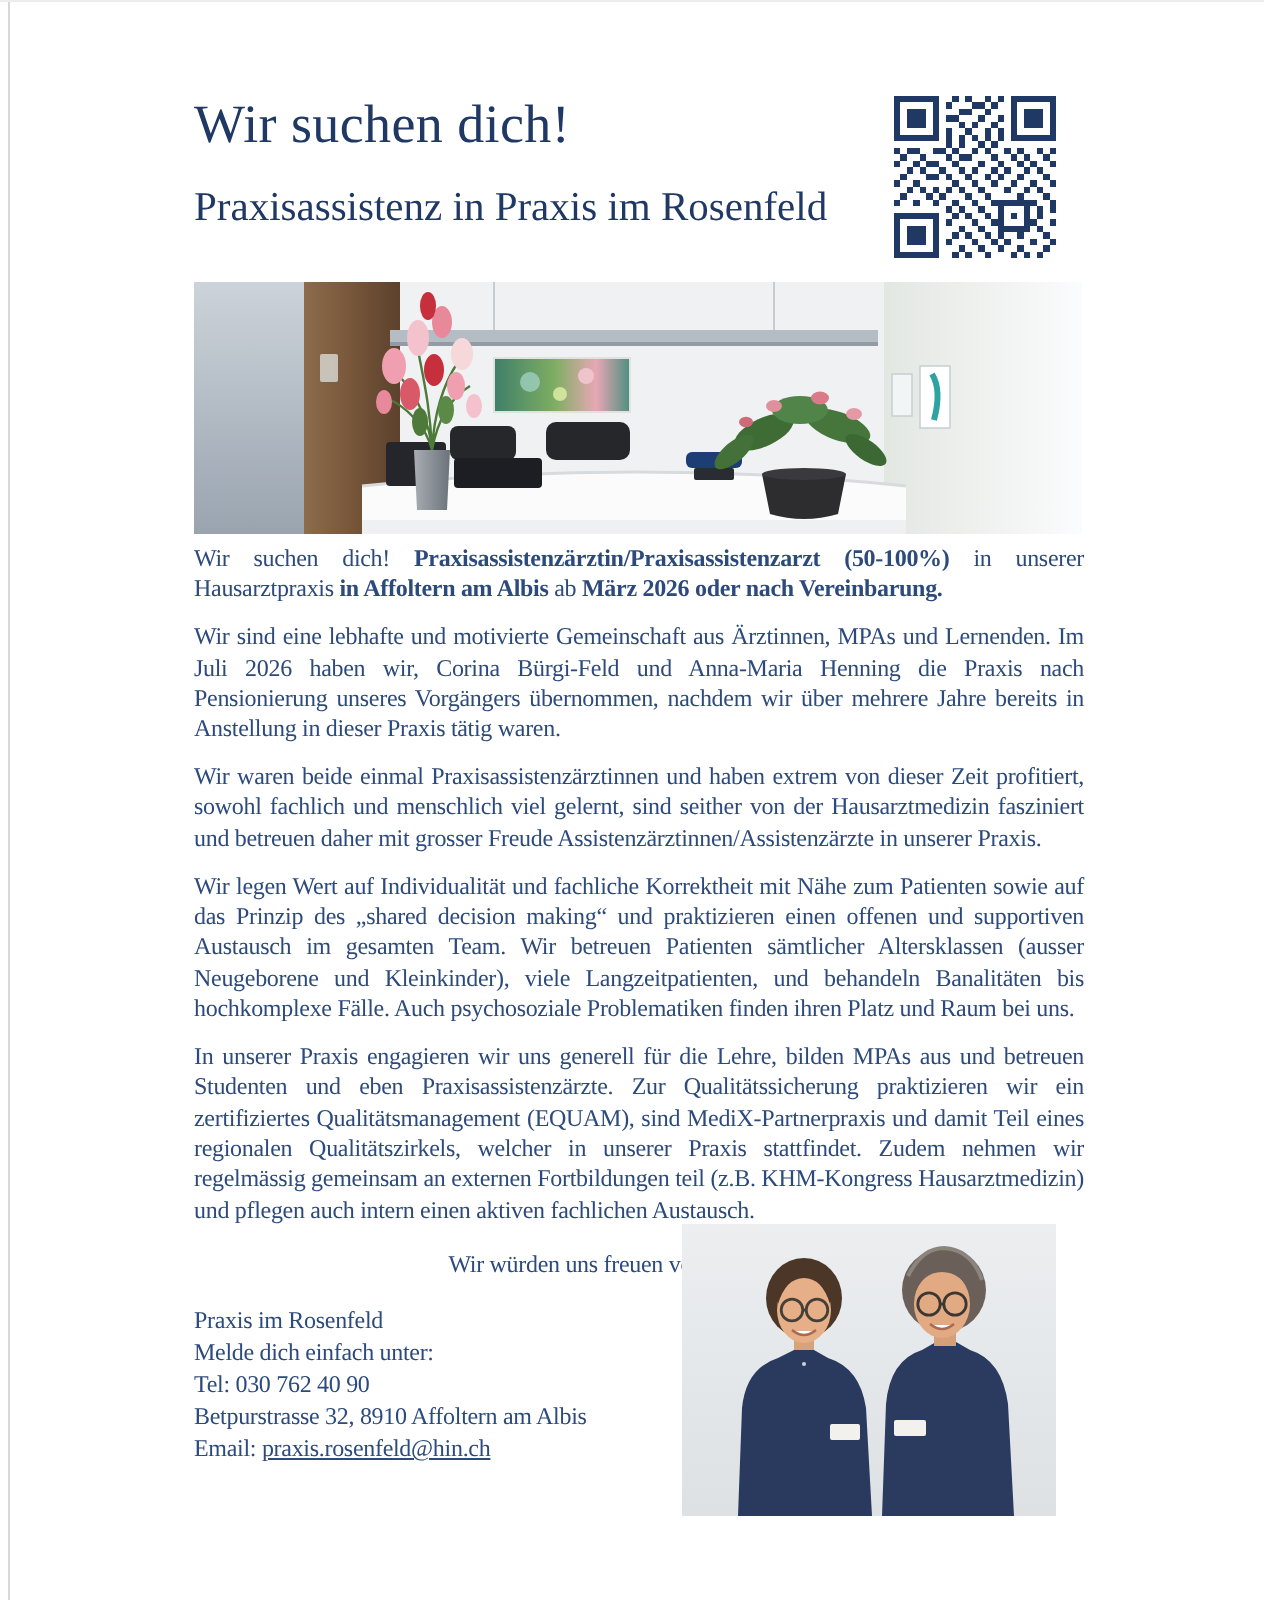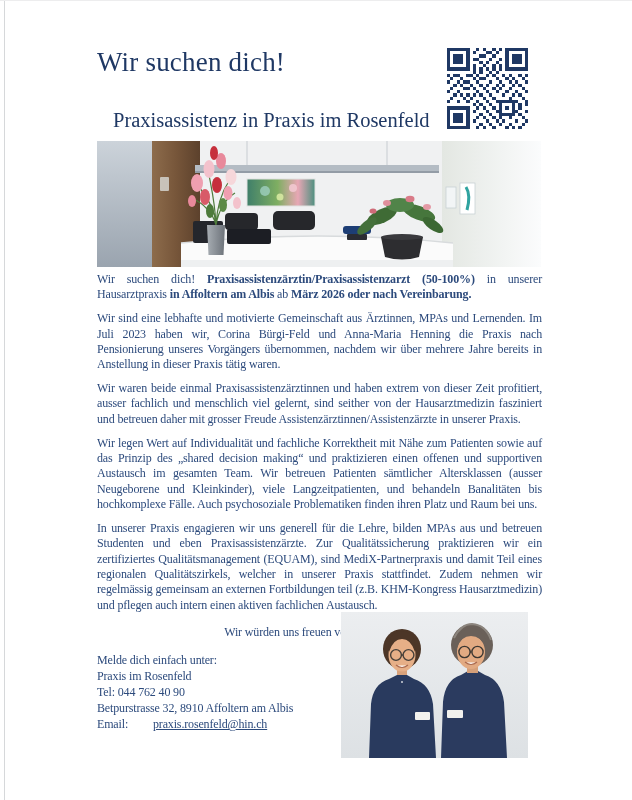--- a/index.html
+++ b/index.html
@@ -2,32 +2,32 @@
 <html style="--heading: #1f3864; --body: #2c4a7c; --accent: #1f3864;"><head>
 <meta charset="utf-8">
 <style>
   html,body{margin:0;padding:0;background:#ffffff;}
   .page{position:relative;width:632px;height:800px;background:#ffffff;overflow:hidden;
         font-family:Liberation Serif, serif;color:var(--body,#2c4a7c);padding-left:11px;}
   .edge-left{position:absolute;left:4px;top:0;width:1px;height:100%;background:#d6d8da;}
   .edge-top{position:absolute;left:0;top:0;width:100%;height:1px;background:#ededee;}
   .title{position:absolute;left:97px;top:47px;margin:0;font-size:27px;font-weight:400;
          color:var(--heading,#1f3864);letter-spacing:.2px;}
-  .subtitle{position:absolute;left:97px;top:93px;margin:16px;font-size:20.5px;font-weight:400;
+  .subtitle{position:absolute;left:97px;top:93px;margin:0;font-size:20.5px;font-weight:400;
             color:var(--heading,#1f3864);}
   .qr{position:absolute;left:447px;top:48px;width:81px;height:81px;}
   .qrf{fill:var(--accent,#1f3864);}
   .photo1{position:absolute;left:97px;top:141px;width:444px;height:126px;}
   .content{position:absolute;left:97px;top:272px;width:445px;font-size:12px;
            line-height:15.35px;text-align:justify;letter-spacing:-0.15px;}
   .content p{margin:0 0 8.5px 0;}
   .b{font-weight:700;}
   .closing{margin-top:12px;text-align:center;}
   .contact{margin-top:12px;width:252px;text-align:left;line-height:16px;}
-  a.link{color:inherit;text-decoration:underline;cursor:pointer;margin-left:22px;}
+  a.link{color:inherit;text-decoration:underline;cursor:pointer;}
   .photo2{position:absolute;left:341px;top:612px;width:187px;height:146px;}
 </style>
 </head>
 <body>
 
 <div class="page">
   <div class="edge-left"></div>
   <div class="edge-top"></div>
 
   <h1 class="title">Wir suchen dich!</h1>
@@ -142,33 +142,33 @@
       <ellipse cx="95" cy="60" rx="4" ry="6" fill="#e8899b"></ellipse>
       <ellipse cx="140" cy="62" rx="4" ry="6" fill="#f3c2cc"></ellipse>
       <ellipse cx="126" cy="64" rx="4" ry="7" fill="#5b8a46"></ellipse>
       <ellipse cx="113" cy="70" rx="4" ry="7" fill="#4d7a3b"></ellipse>
       <path d="M110 84 h18 l-1.5 30 h-15 z" fill="url(#gVase)"></path>
     </g>
   </svg>
 
   <div class="content">
     <p class="para"><span>Wir suchen dich! </span><span class="b">Praxisassistenzärztin/Praxisassistenzarzt (50-100%)</span><span> in unserer Hausarztpraxis </span><span class="b">in Affoltern am Albis</span><span> ab </span><span class="b">März 2026 oder nach Vereinbarung.</span></p>
-    <p class="para">Wir sind eine lebhafte und motivierte Gemeinschaft aus Ärztinnen, MPAs und Lernenden. Im Juli 2023 haben wir, Corina Bürgi-Feld und Anna-Maria Henning die Praxis nach Pensionierung unseres Vorgängers übernommen, nachdem wir über mehrere Jahre bereits in Anstellung in dieser Praxis tätig waren.</p>
-    <p class="para">Wir waren beide einmal Praxisassistenzärztinnen und haben extrem von dieser Zeit profitiert, ausser fachlich und menschlich viel gelernt, sind seither von der Hausarztmedizin fasziniert und betreuen daher mit grosser Freude Assistenzärztinnen/Assistenzärzte in unserer Praxis.</p>
+    <p class="para">Wir sind eine lebhafte und motivierte Gemeinschaft aus Ärztinnen, MPAs und Lernenden. Im Juli 2026 haben wir, Corina Bürgi-Feld und Anna-Maria Henning die Praxis nach Pensionierung unseres Vorgängers übernommen, nachdem wir über mehrere Jahre bereits in Anstellung in dieser Praxis tätig waren.</p>
+    <p class="para">Wir waren beide einmal Praxisassistenzärztinnen und haben extrem von dieser Zeit profitiert, sowohl fachlich und menschlich viel gelernt, sind seither von der Hausarztmedizin fasziniert und betreuen daher mit grosser Freude Assistenzärztinnen/Assistenzärzte in unserer Praxis.</p>
     <p class="para">Wir legen Wert auf Individualität und fachliche Korrektheit mit Nähe zum Patienten sowie auf das Prinzip des „shared decision making“ und praktizieren einen offenen und supportiven Austausch im gesamten Team. Wir betreuen Patienten sämtlicher Altersklassen (ausser Neugeborene und Kleinkinder), viele Langzeitpatienten, und behandeln Banalitäten bis hochkomplexe Fälle. Auch psychosoziale Problematiken finden ihren Platz und Raum bei uns.</p>
     <p class="para">In unserer Praxis engagieren wir uns generell für die Lehre, bilden MPAs aus und betreuen Studenten und eben Praxisassistenzärzte. Zur Qualitätssicherung praktizieren wir ein zertifiziertes Qualitätsmanagement (EQUAM), sind MediX-Partnerpraxis und damit Teil eines regionalen Qualitätszirkels, welcher in unserer Praxis stattfindet. Zudem nehmen wir regelmässig gemeinsam an externen Fortbildungen teil (z.B. KHM-Kongress Hausarztmedizin) und pflegen auch intern einen aktiven fachlichen Austausch.</p>
 
     <div class="closing">
       <div>Wir würden uns freuen von dir zu hören!</div>
     </div>
 
     <div class="contact">
+      <div>Praxis im Rosenfeld</div>
       <div>Melde dich einfach unter:</div>
-      <div>Praxis im Rosenfeld</div>
-      <div>Tel: 044 762 40 90</div>
+      <div>Tel: 030 762 40 90</div>
       <div>Betpurstrasse 32, 8910 Affoltern am Albis</div>
       <div><span>Email: </span><a class="link">praxis.rosenfeld@hin.ch</a></div>
     </div>
   </div>
 
   <svg class="photo2" viewBox="0 0 187 146" preserveAspectRatio="none" aria-hidden="true">
     <defs>
       <linearGradient id="gBg2" x1="0" y1="0" x2="0" y2="1">
           <stop offset="0" stop-color="#eceef0"></stop>
           <stop offset="1" stop-color="#dde1e4"></stop>

